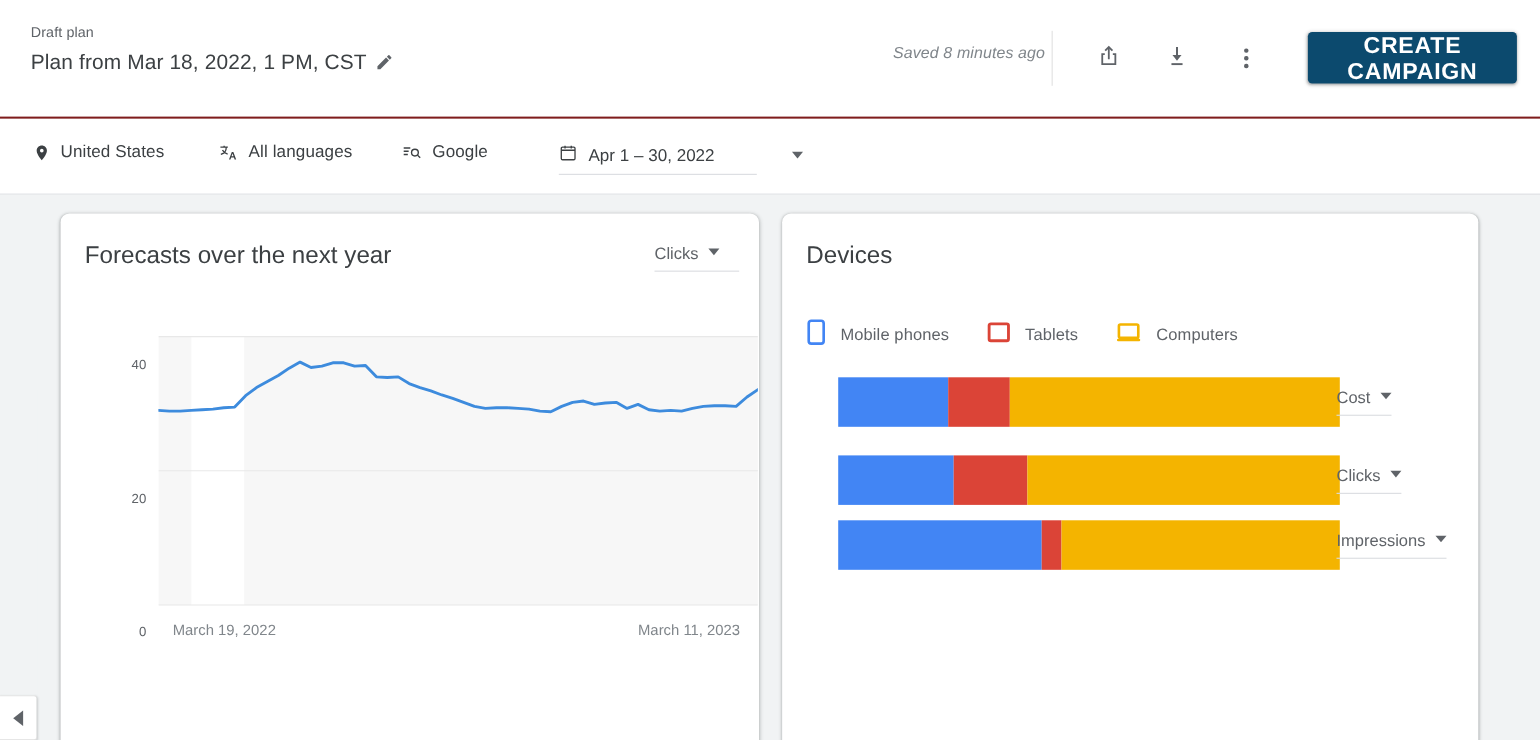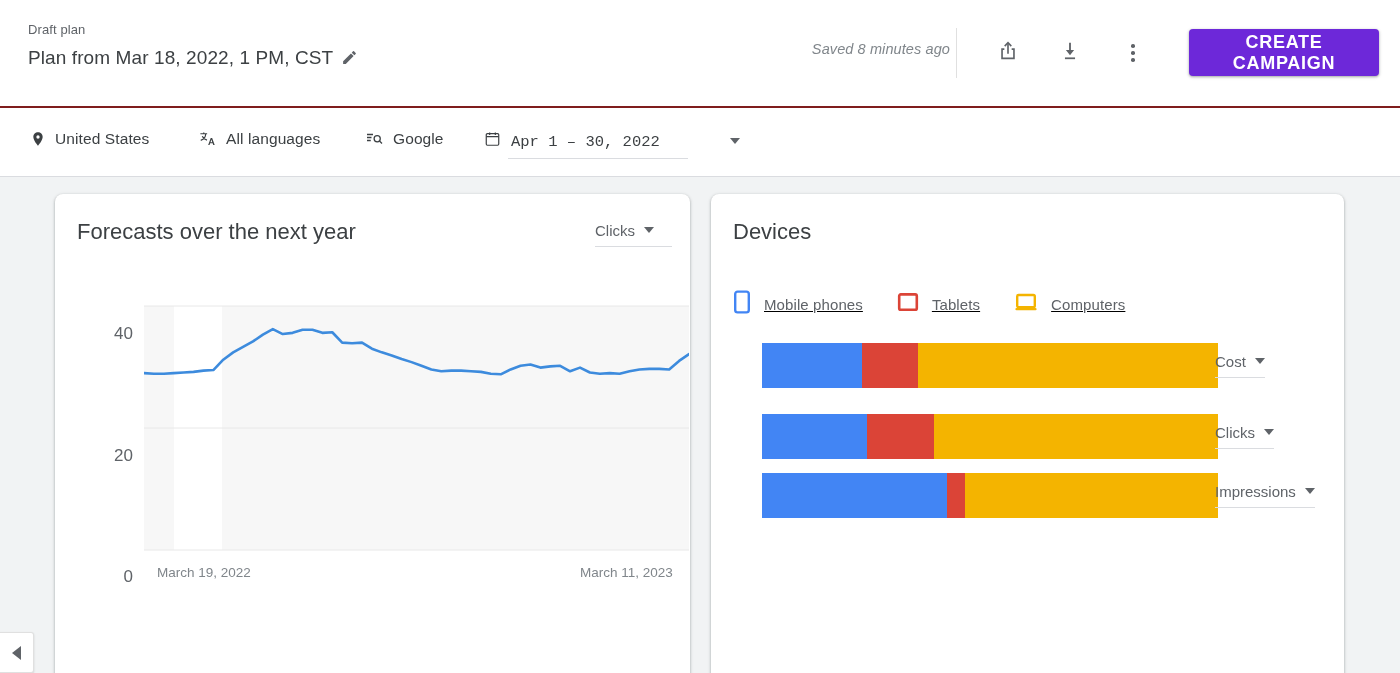--- a/index.html
+++ b/index.html
@@ -44,39 +44,39 @@
   .vdivider { position: absolute; left: 956px; top: 28px; width: 1px; height: 50px; background: #e0e0e0; }
   .icon-btn {
     position: absolute; top: 36px; width: 34px; height: 34px;
     display: flex; align-items: center; justify-content: center; cursor: pointer;
     border-radius: 50%;
   }
   .dots { display: flex; flex-direction: column; gap: 3.5px; align-items: center; }
   .dots i { width: 3.6px; height: 3.6px; border-radius: 50%; background: #5f6368; display: block; }
   .create-btn {
     position: absolute; left: 1189px; top: 29px; width: 190px; height: 47px;
-    background: #6d28d9; color: #fff; border: none; border-radius: 4px;
+    background: #0c4a6e; color: #fff; border: none; border-radius: 4px;
     font-family: "Liberation Sans", sans-serif;
-    font-size: 18px; font-weight: bold; letter-spacing: .7px; cursor: pointer;
+    font-size: 21px; font-weight: bold; letter-spacing: .7px; cursor: pointer;
     box-shadow: 0 1px 2px rgba(60,64,67,.3), 0 1px 3px 1px rgba(60,64,67,.15);
   }
 
   
   .filterbar {
     position: absolute; left: 0; top: 108px; width: 1400px; height: 69px;
     background: #ffffff; border-bottom: 1px solid #dadce0;
   }
   .chip {
     position: absolute; top: 22px; display: flex; align-items: center; gap: 9px;
     font-size: 15.5px; color: #3c4043; cursor: pointer; letter-spacing: .1px;
   }
   .chip .gi { display: flex; align-items: center; justify-content: center; }
   .date-chip {
-    position: absolute; left: 484px; top: 22px; display: flex; align-items: center;
-    gap: 10px; cursor: pointer; font-family: Liberation Mono, monospace;
+    position: absolute; left: 508px; top: 22px; display: flex; align-items: center;
+    gap: 10px; cursor: pointer;
   }
   .date-underline {
     position: absolute; left: 508px; top: 50px; width: 180px; height: 1px; background: #dadce0;
   }
 
   
   .content { position: absolute; left: 0; top: 177px; width: 1300px; height: 496px; background: #f1f3f4; }
   .card {
     position: absolute; background: #fff; border-radius: 8px;
     box-shadow: 0 1px 2px 0 rgba(60,64,67,.3), 0 1px 3px 1px rgba(60,64,67,.15);
@@ -92,27 +92,27 @@
     display: flex; align-items: baseline; gap: 9px;
     border-bottom: 1px solid #dadce0; padding-bottom: 7px; cursor: pointer;
     font-size: 15px; color: #5f6368;
   }
   #clicks-select { position: absolute; right: 18px; top: 28px; width: 77px; }
 
   
   .chart-wrap { position: absolute; left: 0; top: 100px; width: 635px; height: 300px; }
   .ytick {
     position: absolute; right: 0; width: 34px; text-align: right;
-    font-size: 17px; color: #5f6368;
+    font-size: 12px; color: #5f6368;
   }
   .xlab { position: absolute; font-size: 13.5px; color: #80868b; }
 
   
   .legend { position: absolute; left: 22px; top: 96px; display: flex; align-items: center; gap: 0; }
-  .legend-item { display: flex; align-items: center; gap: 13px; margin-right: 34px; cursor: pointer; text-decoration: underline; }
+  .legend-item { display: flex; align-items: center; gap: 13px; margin-right: 34px; cursor: pointer; }
   .legend-label { font-size: 15px; color: #5f6368; letter-spacing: .1px; }
 
   .bar-row { position: absolute; left: 22px; height: 45px; display: flex; align-items: center; padding-left: 29px; }
   .stacked { display: flex; height: 45px; }
   .seg { height: 45px; }
   .metric-right { position: absolute; display: flex; align-items: baseline; }
   .metric-right .metric-select { width: auto; min-width: 50px; }
 
   
   .side-toggle {

